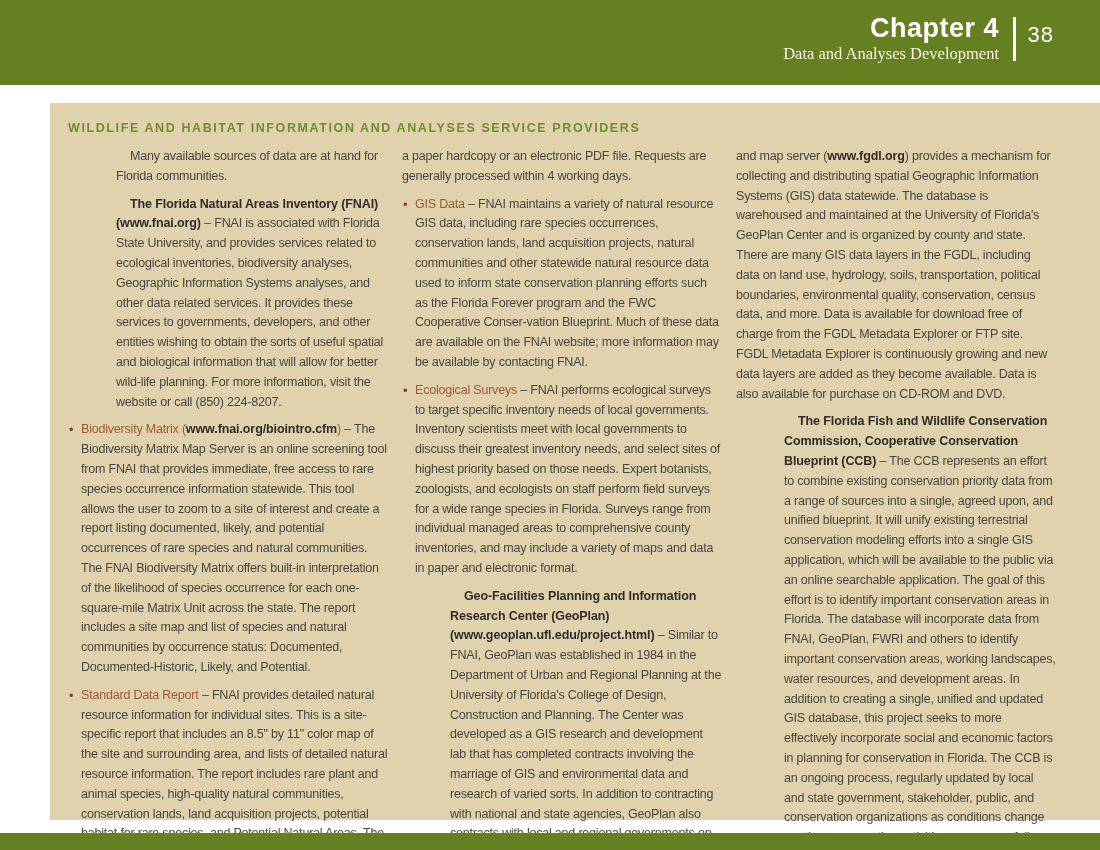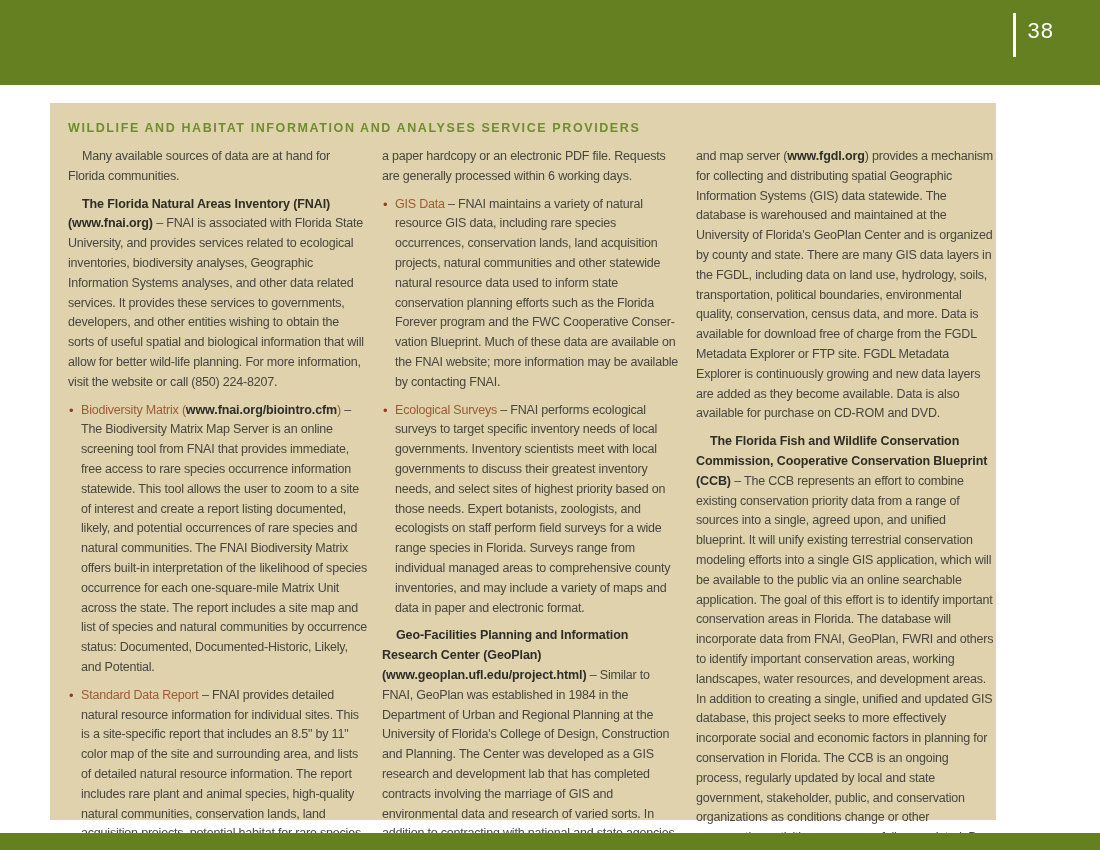--- a/index.html
+++ b/index.html
@@ -41,69 +41,73 @@
   .header-divider{
     width:2.5px;height:44px;background:#ffffff;
     margin:0 12px 0 14px;
   }
   .page-number{
     color:#ffffff;font-size:22px;font-weight:300;
     letter-spacing:1px;padding-bottom:8px;
   }
   
   .content-panel{
-    position:absolute;left:50px;top:103px;width:946px;height:717px;
+    position:absolute;left:50px;top:103px;width:1050px;height:717px;
     background:var(--tan);
     padding:18px 0 0 18px;
   }
   .section-title{
     color:var(--title-green);
     font-size:12.5px;font-weight:bold;letter-spacing:1.6px;
     margin:0 0 12px 0;
   }
   .columns{display:flex;gap:14px;}
   .col{width:320px;color:var(--body);font-size:12.5px;line-height:19.8px;letter-spacing:-0.2px;}
   .block{margin-bottom:8px;text-align:left;}
-  .block.indent{text-indent:14px;}
+  .block.indent{text-indent:14px;margin-left:48px;}
   .block.bullet{position:relative;padding-left:13px;}
   .block.bullet::before{
     content:"\2022";
     position:absolute;left:1px;top:0;
     color:#8d3f22;font-size:13px;
   }
   .seg-normal{color:var(--body);}
   .seg-bold{color:var(--bold);font-weight:bold;letter-spacing:-0.1px;}
   .seg-accent{color:var(--accent);text-align:right;}
   
   .footer-band{
     position:absolute;left:0;bottom:0;width:1100px;height:17px;
     background:var(--green);
   }
 </style>
 </head>
 <body>
 
 <div class="header-band">
   <div class="header-inner">
+    <div class="chapter-block">
+      <div class="chapter-title">Chapter 4</div>
+      <div class="chapter-subtitle">Data and Analyses Development</div>
+    </div>
     <div class="header-divider"></div>
     <div class="page-number">38</div>
   </div>
 </div>
 
 <div class="content-panel">
   <h1 class="section-title">WILDLIFE AND HABITAT INFORMATION AND ANALYSES SERVICE PROVIDERS</h1>
   <div class="columns">
     <div class="col">
         <p class="block paragraph indent"><span class="seg-normal">Many available sources of data are at hand for Florida communities.</span></p>
         <p class="block paragraph indent"><span class="seg-bold">The Florida Natural Areas Inventory (FNAI) (www.fnai.org)</span><span class="seg-normal"> – FNAI is associated with Florida State University, and provides services related to ecological inventories, biodiversity analyses, Geographic Information Systems analyses, and other data related services.  It provides these services to governments, developers, and other entities wishing to obtain the sorts of useful spatial and biological information that will allow for better wild-life planning.  For more information, visit the website or call (850) 224-8207.</span></p>
         <p class="block bullet"><span class="seg-accent">Biodiversity Matrix (</span><span class="seg-bold">www.fnai.org/biointro.cfm</span><span class="seg-accent">) </span><span class="seg-normal">– The Biodiversity Matrix Map Server is an online screening tool from FNAI that provides immediate, free access to rare species occurrence information statewide. This tool allows the user to zoom to a site of interest and create a report listing documented, likely, and potential occurrences of rare species and natural communities.  The FNAI Biodiversity Matrix offers built-in interpretation of the likelihood of species occurrence for each one-square-mile Matrix Unit across the state. The report includes a site map and list of species and natural communities by occurrence status: Documented, Documented-Historic, Likely, and Potential.</span></p>
         <p class="block bullet"><span class="seg-accent">Standard Data Report</span><span class="seg-normal"> – FNAI provides detailed natural resource information for individual sites.   This is a site-specific report that includes an 8.5" by 11" color map of the site and surrounding area, and lists of detailed natural resource information.  The report includes rare plant and animal species, high-quality natural communities, conservation lands, land acquisition projects, potential habitat for rare species, and Potential Natural Areas.   The report is available as</span></p>
       </div>
     <div class="col">
-        <p class="block paragraph"><span class="seg-normal">a paper hardcopy or an electronic PDF file.  Requests are generally processed within 6 working days.</span></p>
+        <p class="block paragraph"><span class="seg-normal">a paper hardcopy or an electronic PDF file.  Requests are generally processed within 4 working days.</span></p>
         <p class="block bullet"><span class="seg-accent">GIS Data</span><span class="seg-normal"> – FNAI maintains a variety of natural resource GIS data, including rare species occurrences, conservation lands, land acquisition projects, natural communities and other statewide natural resource data used to inform state conservation planning efforts such as the Florida Forever program and the FWC Cooperative Conser-vation Blueprint.  Much of these data are available on the FNAI website; more information may be available by contacting FNAI.</span></p>
         <p class="block bullet"><span class="seg-accent">Ecological Surveys</span><span class="seg-normal"> – FNAI performs ecological surveys to target specific inventory needs of local governments. Inventory scientists meet with local governments to discuss their greatest inventory needs, and select sites of highest priority based on those needs. Expert botanists, zoologists, and ecologists on staff perform field surveys for a wide range species in Florida. Surveys range from individual managed areas to comprehensive county inventories, and may include a variety of maps and data in paper and electronic format.</span></p>
         <p class="block paragraph indent"><span class="seg-bold">Geo-Facilities Planning and Information Research Center (GeoPlan) (www.geoplan.ufl.edu/project.html)</span><span class="seg-normal"> – Similar to FNAI, GeoPlan was established in 1984 in the Department of Urban and Regional Planning at the University of Florida's College of Design, Construction and Planning. The Center was developed as a GIS research and development lab that has completed contracts involving the marriage of GIS and environmental data and research of varied sorts. In addition to contracting with national and state agencies, GeoPlan also contracts with local and regional governments on specialized projects.</span></p>
       </div>
     <div class="col">
         <p class="block paragraph"><span class="seg-normal">and map server (</span><span class="seg-bold">www.fgdl.org</span><span class="seg-normal">) provides a mechanism for collecting and distributing spatial Geographic Information Systems (GIS) data statewide. The database is warehoused and maintained at the University of Florida's GeoPlan Center and is organized by county and state. There are many GIS data layers in the FGDL, including data on land use, hydrology, soils, transportation, political boundaries, environmental quality, conservation, census data, and more. Data is available for download free of charge from the FGDL Metadata Explorer or FTP site. FGDL Metadata Explorer is continuously growing and new data layers are added as they become available. Data is also available for purchase on CD-ROM and DVD.</span></p>
         <p class="block paragraph indent"><span class="seg-bold">The Florida Fish and Wildlife Conservation Commission, Cooperative Conservation Blueprint (CCB)</span><span class="seg-normal"> – The CCB represents an effort to combine existing conservation priority data from a range of sources into a single, agreed upon, and unified blueprint.  It will unify existing terrestrial conservation modeling efforts into a single GIS application, which will be available to the public via an online searchable application. The goal of this effort is to identify important conservation areas in Florida. The database will incorporate data from FNAI, GeoPlan, FWRI and others to identify important conservation areas, working landscapes, water resources, and development areas. In addition to creating a single, unified and updated GIS database, this project seeks to more effectively incorporate social and economic factors in planning for conservation in Florida. The CCB is an ongoing process, regularly updated by local and state government, stakeholder, public, and conservation organizations as conditions change or other conservation activities are successfully completed. By continually updating the CCB, it is intended that wildlife and habitat conservation efforts be more concentrated on high</span></p>
       </div>
   </div>
 </div>

